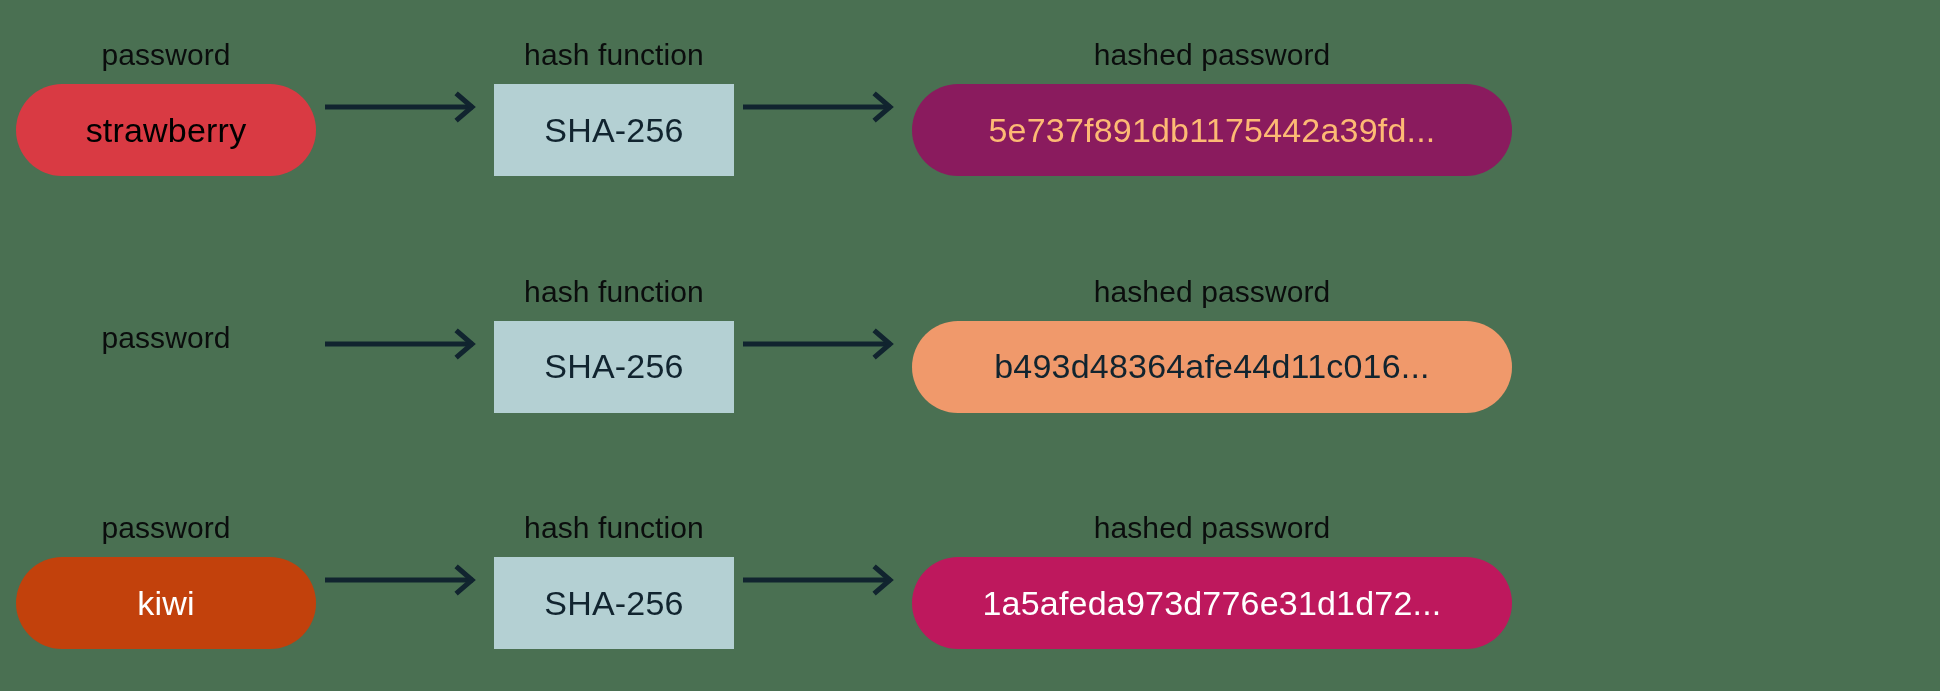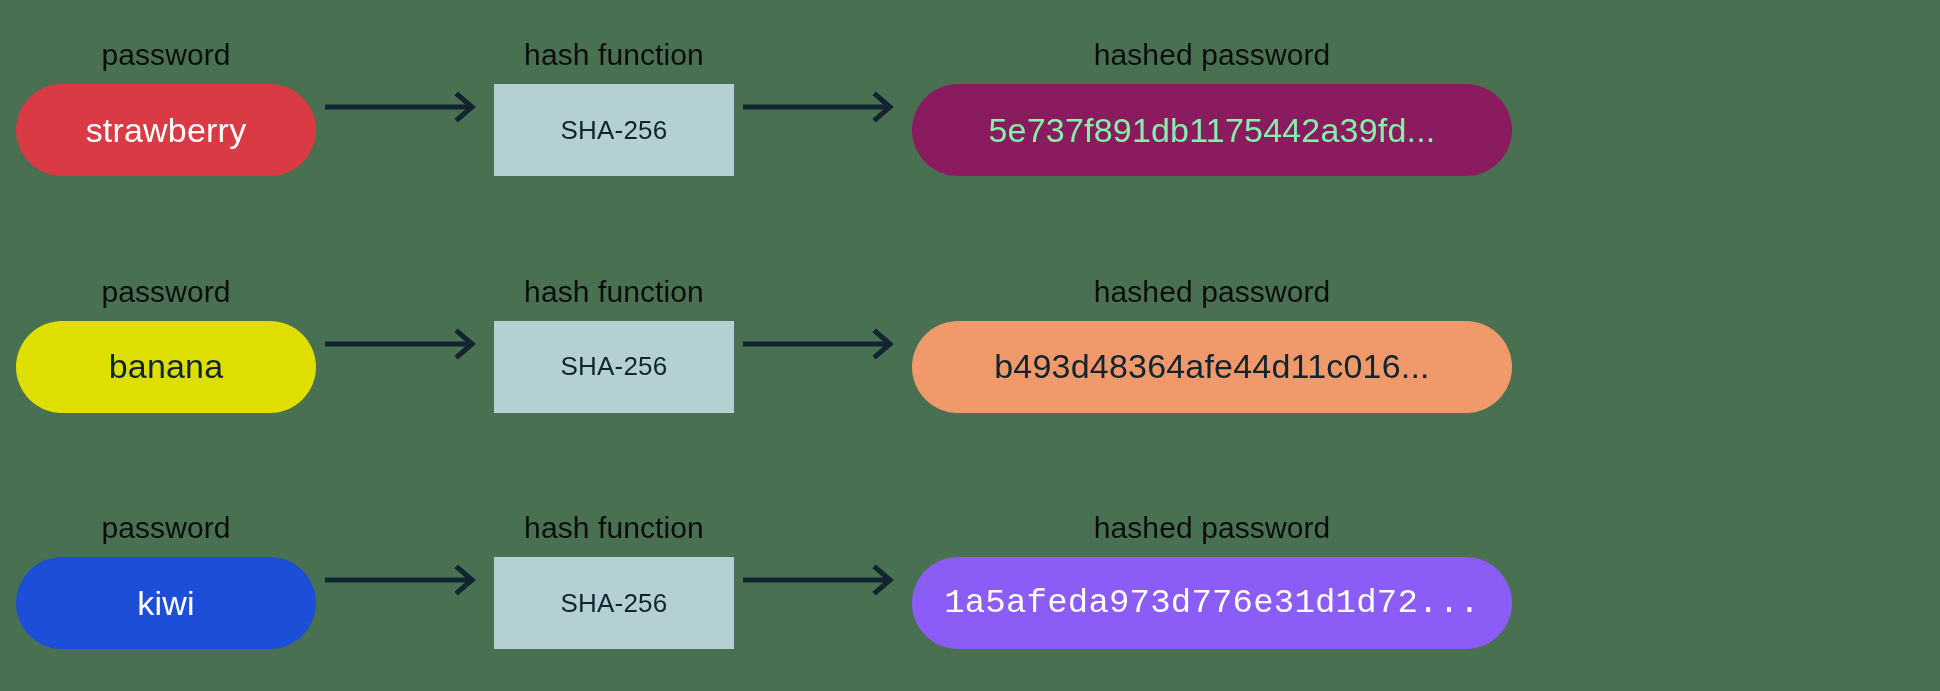--- a/index.html
+++ b/index.html
@@ -62,50 +62,50 @@
     border-radius: 46px;
     display: flex;
     align-items: center;
     justify-content: center;
     font-size: 34px;
     letter-spacing: .2px;
     box-sizing: border-box;
     padding: 0 12px;
     white-space: nowrap;
   }
-  .pw-strawberry { background: #d93a43; color: #ffffff; }
+  .pw-strawberry { background: #d93a43; color: #000000; }
   .pw-banana     { background: #dede00; color: #11242f; }
-  .pw-kiwi       { background: #1d4ed8; color: #ffffff; }
+  .pw-kiwi       { background: #c2410c; color: #ffffff; }
 
   .hash-pill {
     width: 100%;
     height: 92px;
     border-radius: 46px;
     display: flex;
     align-items: center;
     justify-content: center;
     font-size: 34px;
     letter-spacing: .2px;
     box-sizing: border-box;
     padding: 0 18px;
     white-space: nowrap;
   }
-  .hp-1 { background: #8a1b5e; color: #86efac; }
+  .hp-1 { background: #8a1b5e; color: #fdba74; }
   .hp-2 { background: #f0996b; color: #11242f; text-align: center; }
-  .hp-3 { background: #8b5cf6; color: #ffffff; font-family: Liberation Mono, monospace; }
+  .hp-3 { background: #be185d; color: #ffffff; }
 
   
   .fn-box {
     width: 100%;
     height: 92px;
     background: #b4d0d3;
     display: flex;
     align-items: center;
     justify-content: center;
-    font-size: 26px;
+    font-size: 34px;
     color: #11242f;
     letter-spacing: .2px;
     white-space: nowrap;
   }
 
   
   .arrow {
     width: 100%;
     height: 92px;
     display: flex;
@@ -153,21 +153,20 @@
       <div class="caption">hashed password</div>
       <div class="hash-pill hp-1">5e737f891db1175442a39fd...</div>
     </div>
 
   </div>
 
   <div class="row">
 
     <div class="col col-password">
       <div class="caption">password</div>
-      <div class="pill pw-banana">banana</div>
     </div>
 
     <div class="col col-arrow1">
       <div class="arrow">
         <svg width="160" height="30" viewBox="0 0 160 30" aria-hidden="true">
           <line x1="0" y1="15" x2="148" y2="15" stroke="#11242f" stroke-width="5"></line>
           <polyline points="133,3 147,15 133,27" fill="none" stroke="#11242f" stroke-width="5" stroke-linecap="square" stroke-linejoin="miter"></polyline>
         </svg>
       </div>
     </div>

